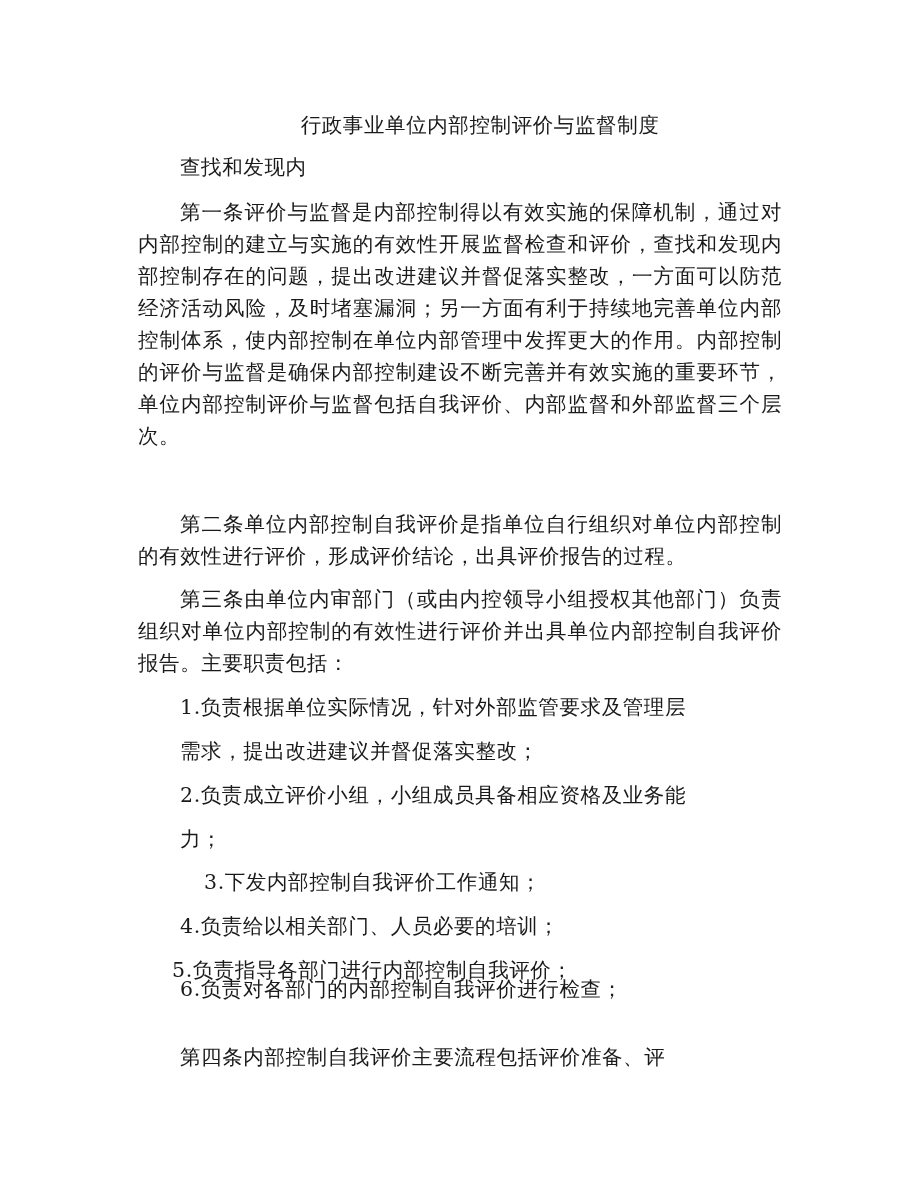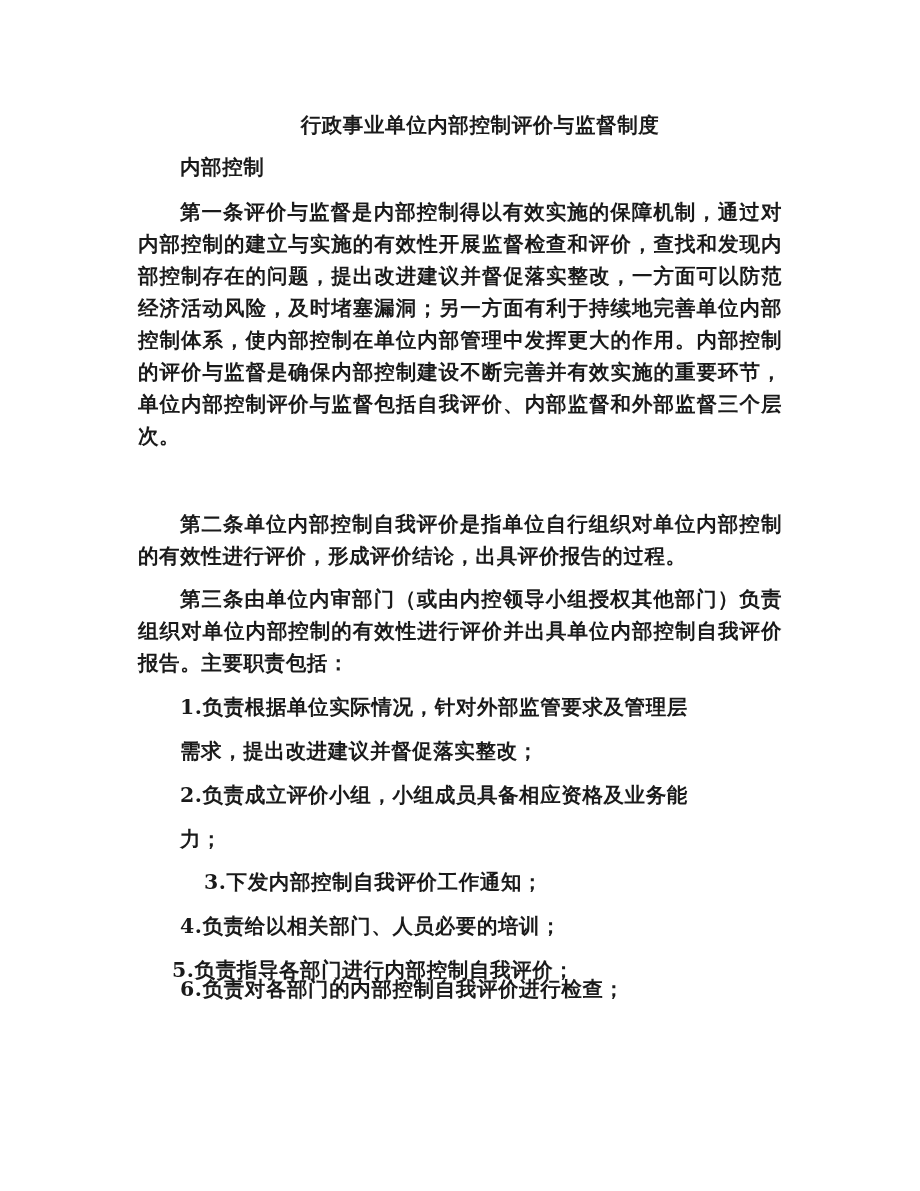--- a/index.html
+++ b/index.html
@@ -1,29 +1,29 @@
 <!DOCTYPE html>
 <html><head>
 <meta charset="utf-8">
 <style>
   html, body { margin: 0; padding: 0; background: #ffffff; }
   body { width: 920px; height: 1191px; position: relative; overflow: hidden;
          font-family: "DejaVu Serif", "Liberation Serif", serif; color: #1a1a1a; }
-  .page { position: absolute; left: 0; top: 0; width: 920px; height: 1191px; font-weight: bold; }
+  .page { position: absolute; left: 0; top: 0; width: 920px; height: 1191px; }
   .line { position: absolute; font-size: 20.5px; line-height: 24px; white-space: nowrap; letter-spacing: 0.6px; }
   .just { width: 644px; text-align: justify; text-align-last: justify; }
   .title { left: 0; width: 960px; text-align: center; }
 </style>
 </head>
 <body>
 
 <div class="page">
   <div class="line title" style="top:113px;">行政事业单位内部控制评价与监督制度</div>
 
-  <div class="line" style="left:180px; top:155px;">内部控制</div>
+  <div class="line" style="left:180px; top:155px;">查找和发现内</div>
 
   <div>
     <div class="line" style="left:180px; top:200px; width:602px; text-align:justify; text-align-last:justify;">第一条评价与监督是内部控制得以有效实施的保障机制，通过对</div>
     <div class="line just" style="left:138px; top:232px;">内部控制的建立与实施的有效性开展监督检查和评价，查找和发现内</div>
     <div class="line just" style="left:138px; top:264px;">部控制存在的问题，提出改进建议并督促落实整改，一方面可以防范</div>
     <div class="line just" style="left:138px; top:296px;">经济活动风险，及时堵塞漏洞；另一方面有利于持续地完善单位内部</div>
     <div class="line just" style="left:138px; top:328px;">控制体系，使内部控制在单位内部管理中发挥更大的作用。内部控制</div>
     <div class="line just" style="left:138px; top:360px;">的评价与监督是确保内部控制建设不断完善并有效实施的重要环节，</div>
     <div class="line just" style="left:138px; top:392px;">单位内部控制评价与监督包括自我评价、内部监督和外部监督三个层</div>
     <div class="line" style="left:138px; top:424px;">次。</div>
@@ -45,13 +45,14 @@
     <div class="line" style="left:180px; top:695px;">1.负责根据单位实际情况，针对外部监管要求及管理层</div>
     <div class="line" style="left:180px; top:739px;">需求，提出改进建议并督促落实整改；</div>
     <div class="line" style="left:180px; top:783px;">2.负责成立评价小组，小组成员具备相应资格及业务能</div>
     <div class="line" style="left:180px; top:827px;">力；</div>
     <div class="line" style="left:180px; top:870px;margin-left:24px;">3.下发内部控制自我评价工作通知；</div>
     <div class="line" style="left:180px; top:914px;">4.负责给以相关部门、人员必要的培训；</div>
     <div class="line" style="left:172px; top:958px;">5.负责指导各部门进行内部控制自我评价；</div>
     <div class="line" style="left:180px; top:977px;">6.负责对各部门的内部控制自我评价进行检查；</div>
   </div>
 
+  <div class="line" style="left:180px; top:1045px;">第四条内部控制自我评价主要流程包括评价准备、评</div>
 </div>
 
 </body></html>

